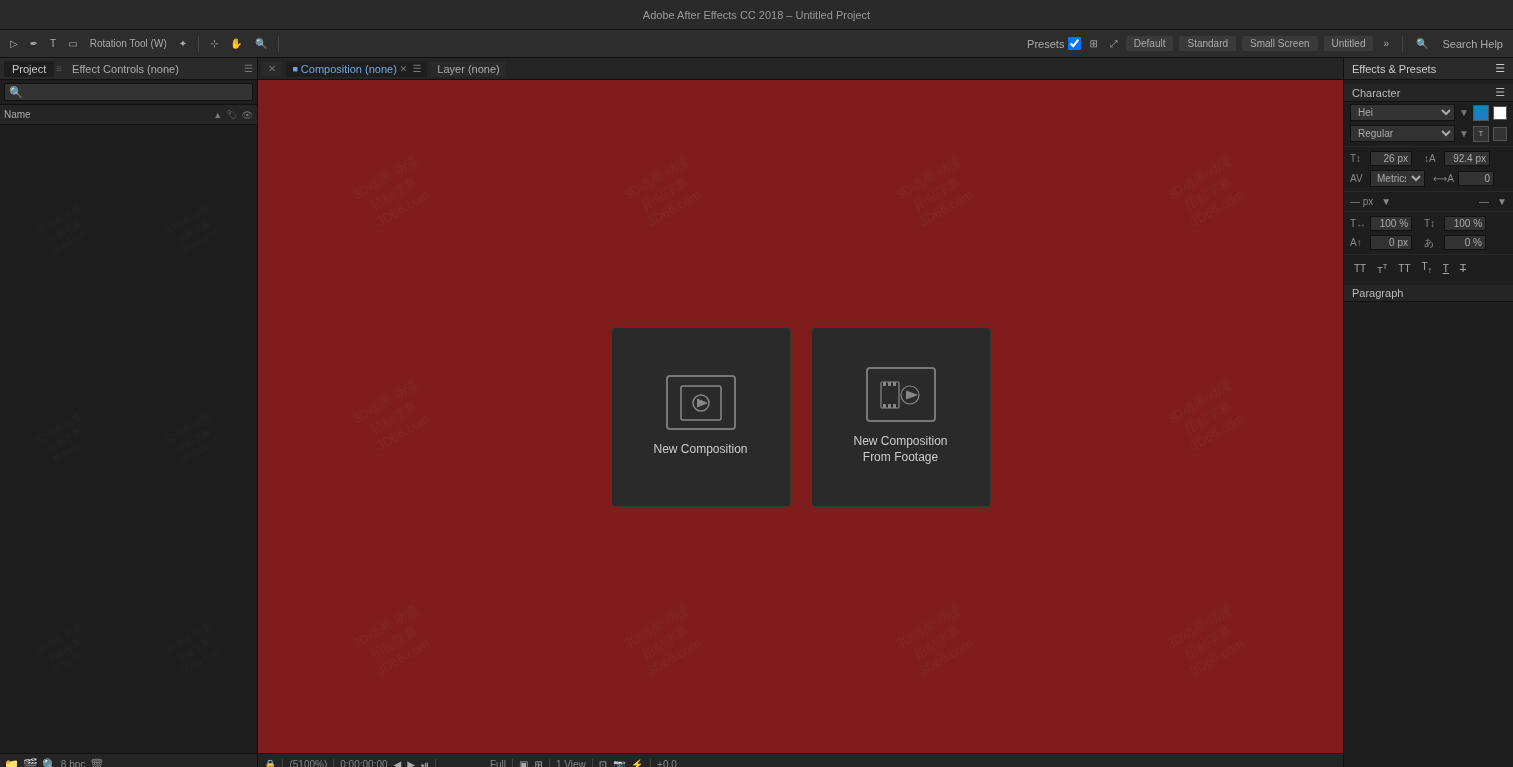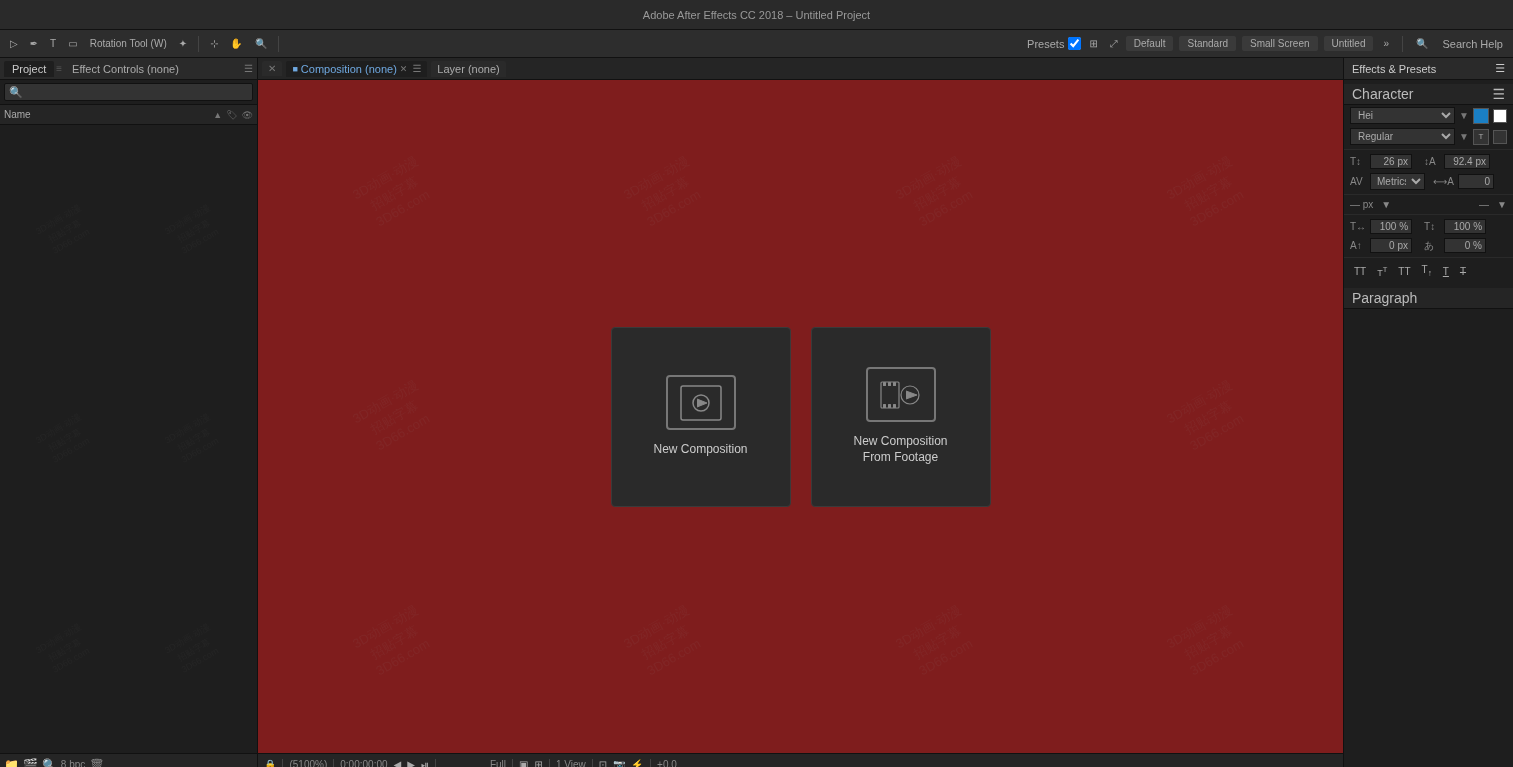--- a/index.html
+++ b/index.html
@@ -275,21 +275,21 @@
       border-bottom: 1px solid #111;
       display: flex;
       align-items: center;
       justify-content: space-between;
     }
     #character-section {
       padding: 4px 0;
     }
     .section-header {
       padding: 2px 8px;
-      font-size: 14px;
+      font-size: 11px;
       color: #bbb;
       background: #252525;
       border-bottom: 1px solid #111;
       display: flex;
       align-items: center;
       justify-content: space-between;
     }
     .char-row {
       display: flex;
       align-items: center;

